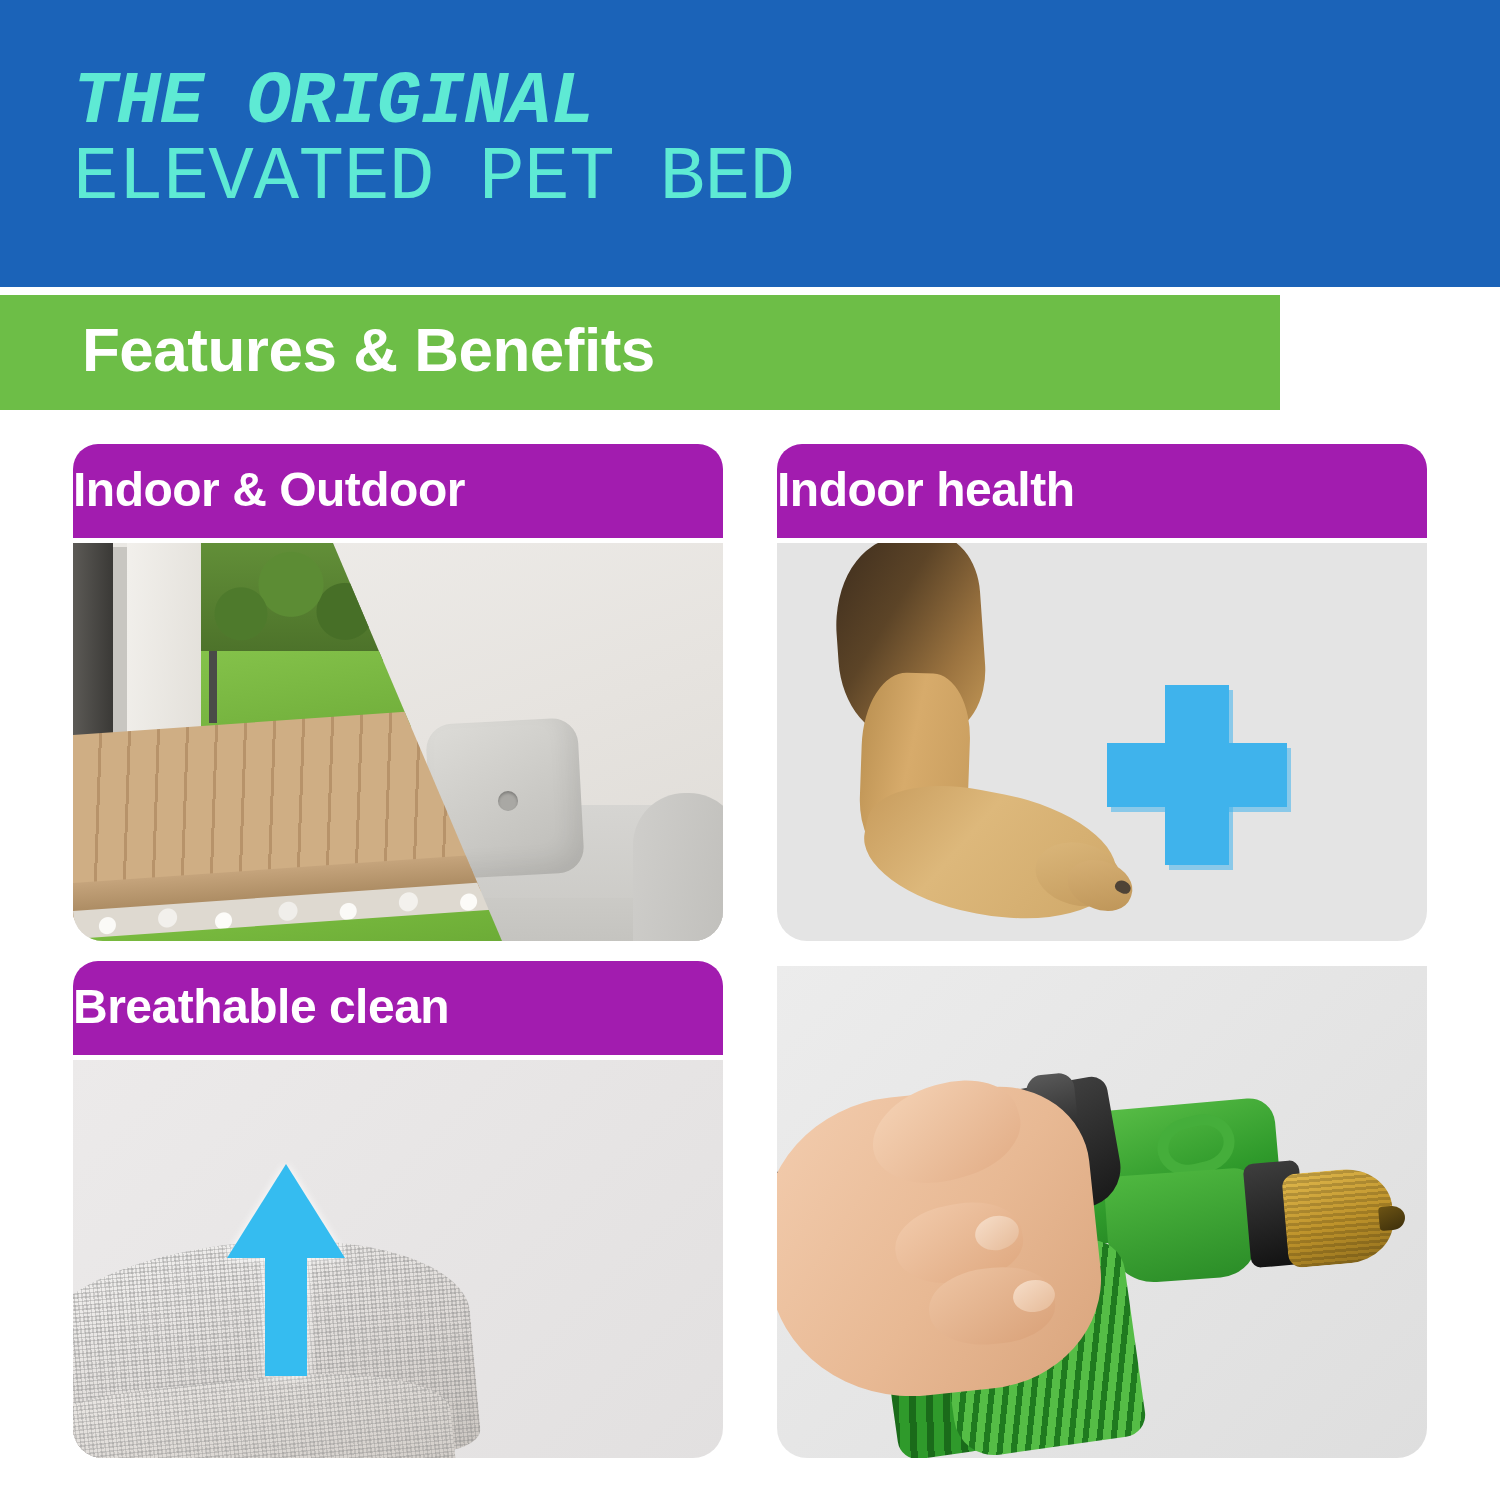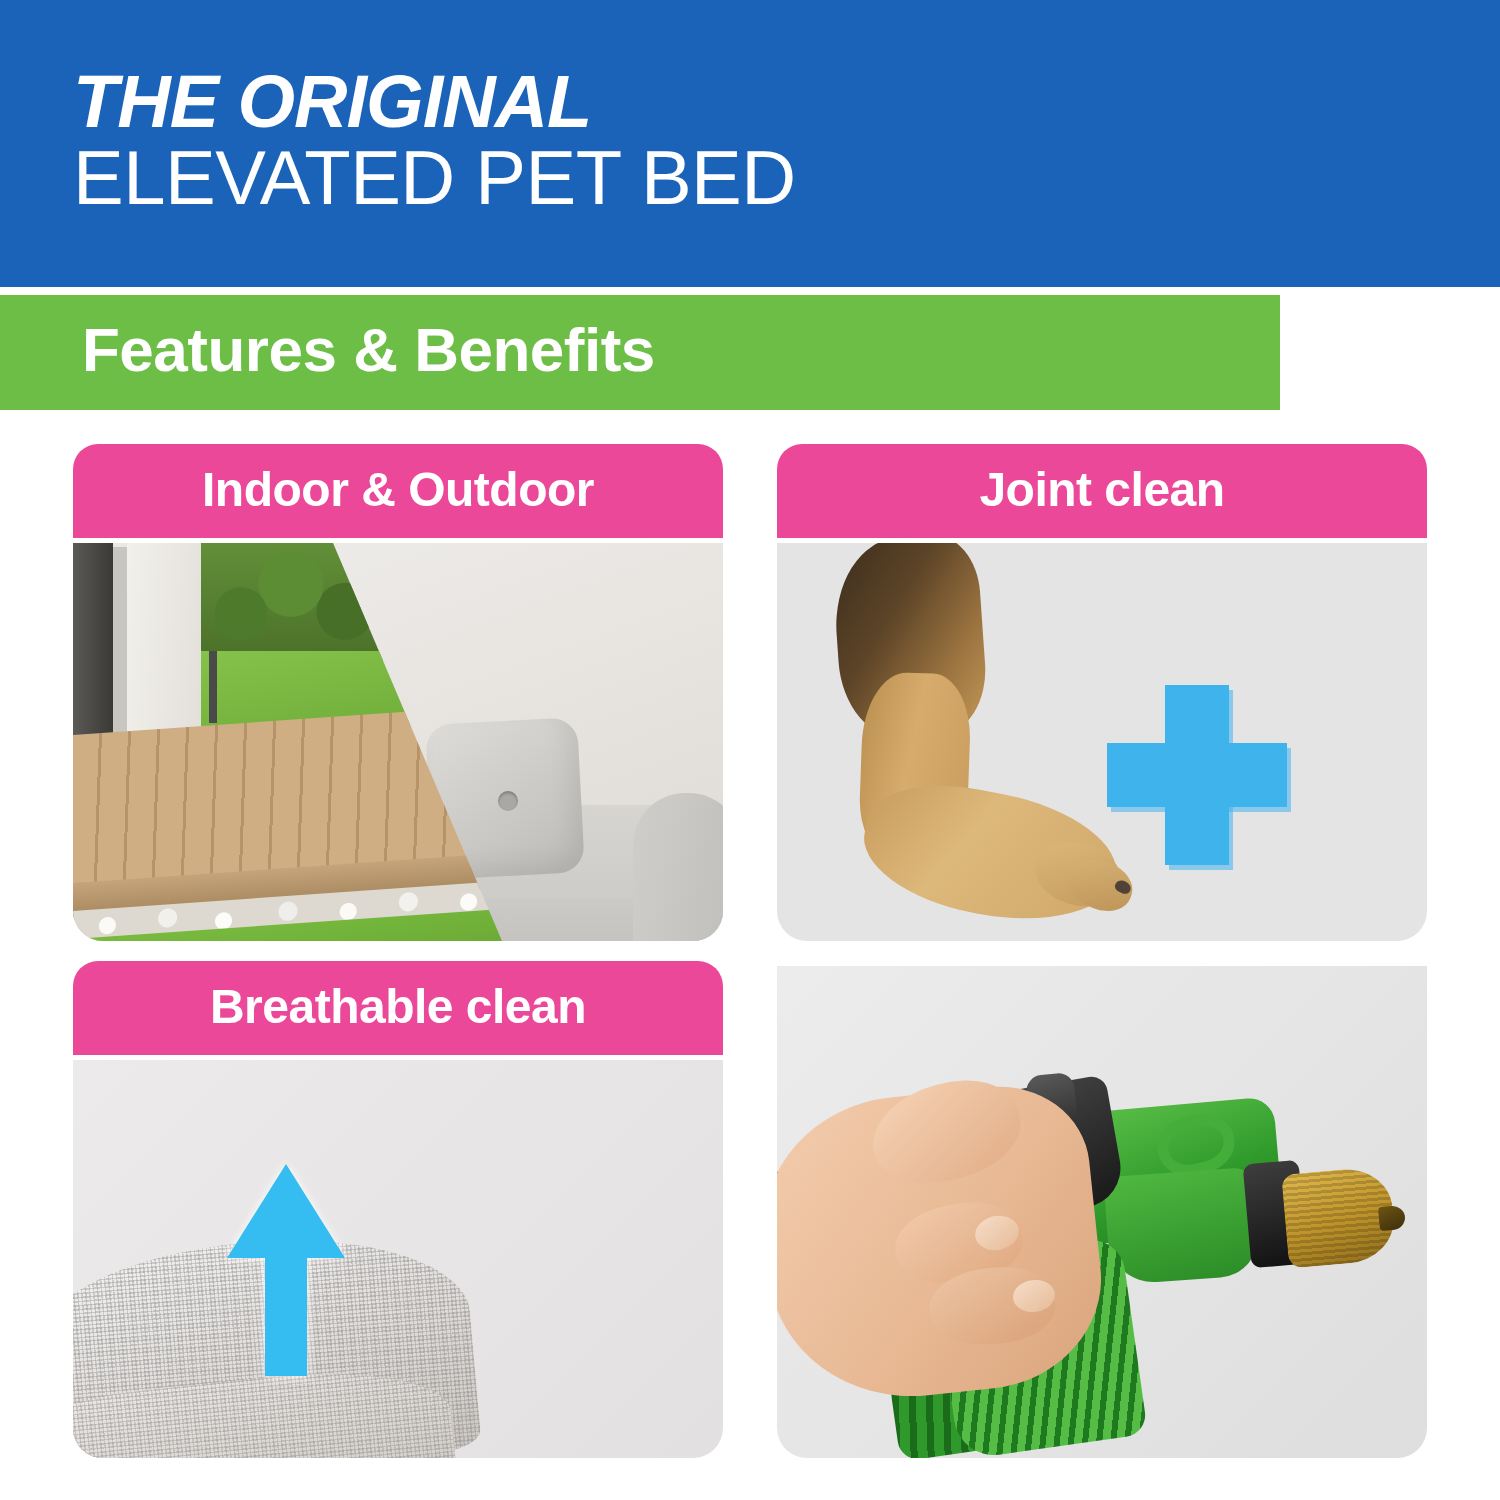--- a/index.html
+++ b/index.html
@@ -12,22 +12,23 @@
   }
 
   
   .header-band{
     position:absolute;left:0;top:0;width:1500px;height:287px;
     background:#1b63b8;
   }
   .header-title{
     position:absolute;left:73px;top:66px;
     line-height:0.98;
-    color:#ffffff;
+    color:#5eead4;
     white-space:nowrap;
+    font-family:Liberation Mono, monospace;
   }
   .title-line1{
     display:block;
     font-size:74px;
     font-weight:700;
     font-style:italic;
     letter-spacing:-1px;
   }
   .title-line2{
     display:block;
@@ -57,23 +58,23 @@
     grid-template-rows:497px 497px;
     column-gap:54px;row-gap:20px;
   }
   .card{
     position:relative;
     width:650px;height:497px;
     display:flex;flex-direction:column;
   }
   .card-header{
     height:94px;
-    background:#ec4899;
+    background:#a21caf;
     border-radius:25px 25px 0 0;
-    display:flex;align-items:center;justify-content:center;
+    display:flex;align-items:center;
     flex:0 0 auto;
   }
   .card-header-text{
     color:#ffffff;
     font-size:48px;
     font-weight:700;
     letter-spacing:-0.5px;
     white-space:nowrap;
     line-height:1;
     margin-top:-2px;
@@ -445,21 +446,21 @@
         <div class="out-deck"></div>
         <div class="out-deck-edge"></div>
         <div class="out-pebbles"></div>
         <div class="out-grass-bottom"></div>
       </div>
     </div>
   </div>
 
   <div class="card c2">
     <div class="card-header">
-      <span class="card-header-text">Joint clean</span>
+      <span class="card-header-text">Indoor health</span>
     </div>
     <div class="card-body">
       <div class="paw-wrap">
         <div class="paw-upper"></div>
         <div class="paw-leg"></div>
         <div class="paw-foot"></div>
         <div class="paw-toe1"></div>
         <div class="paw-toe2"></div>
         <div class="paw-nail"></div>
       </div>

